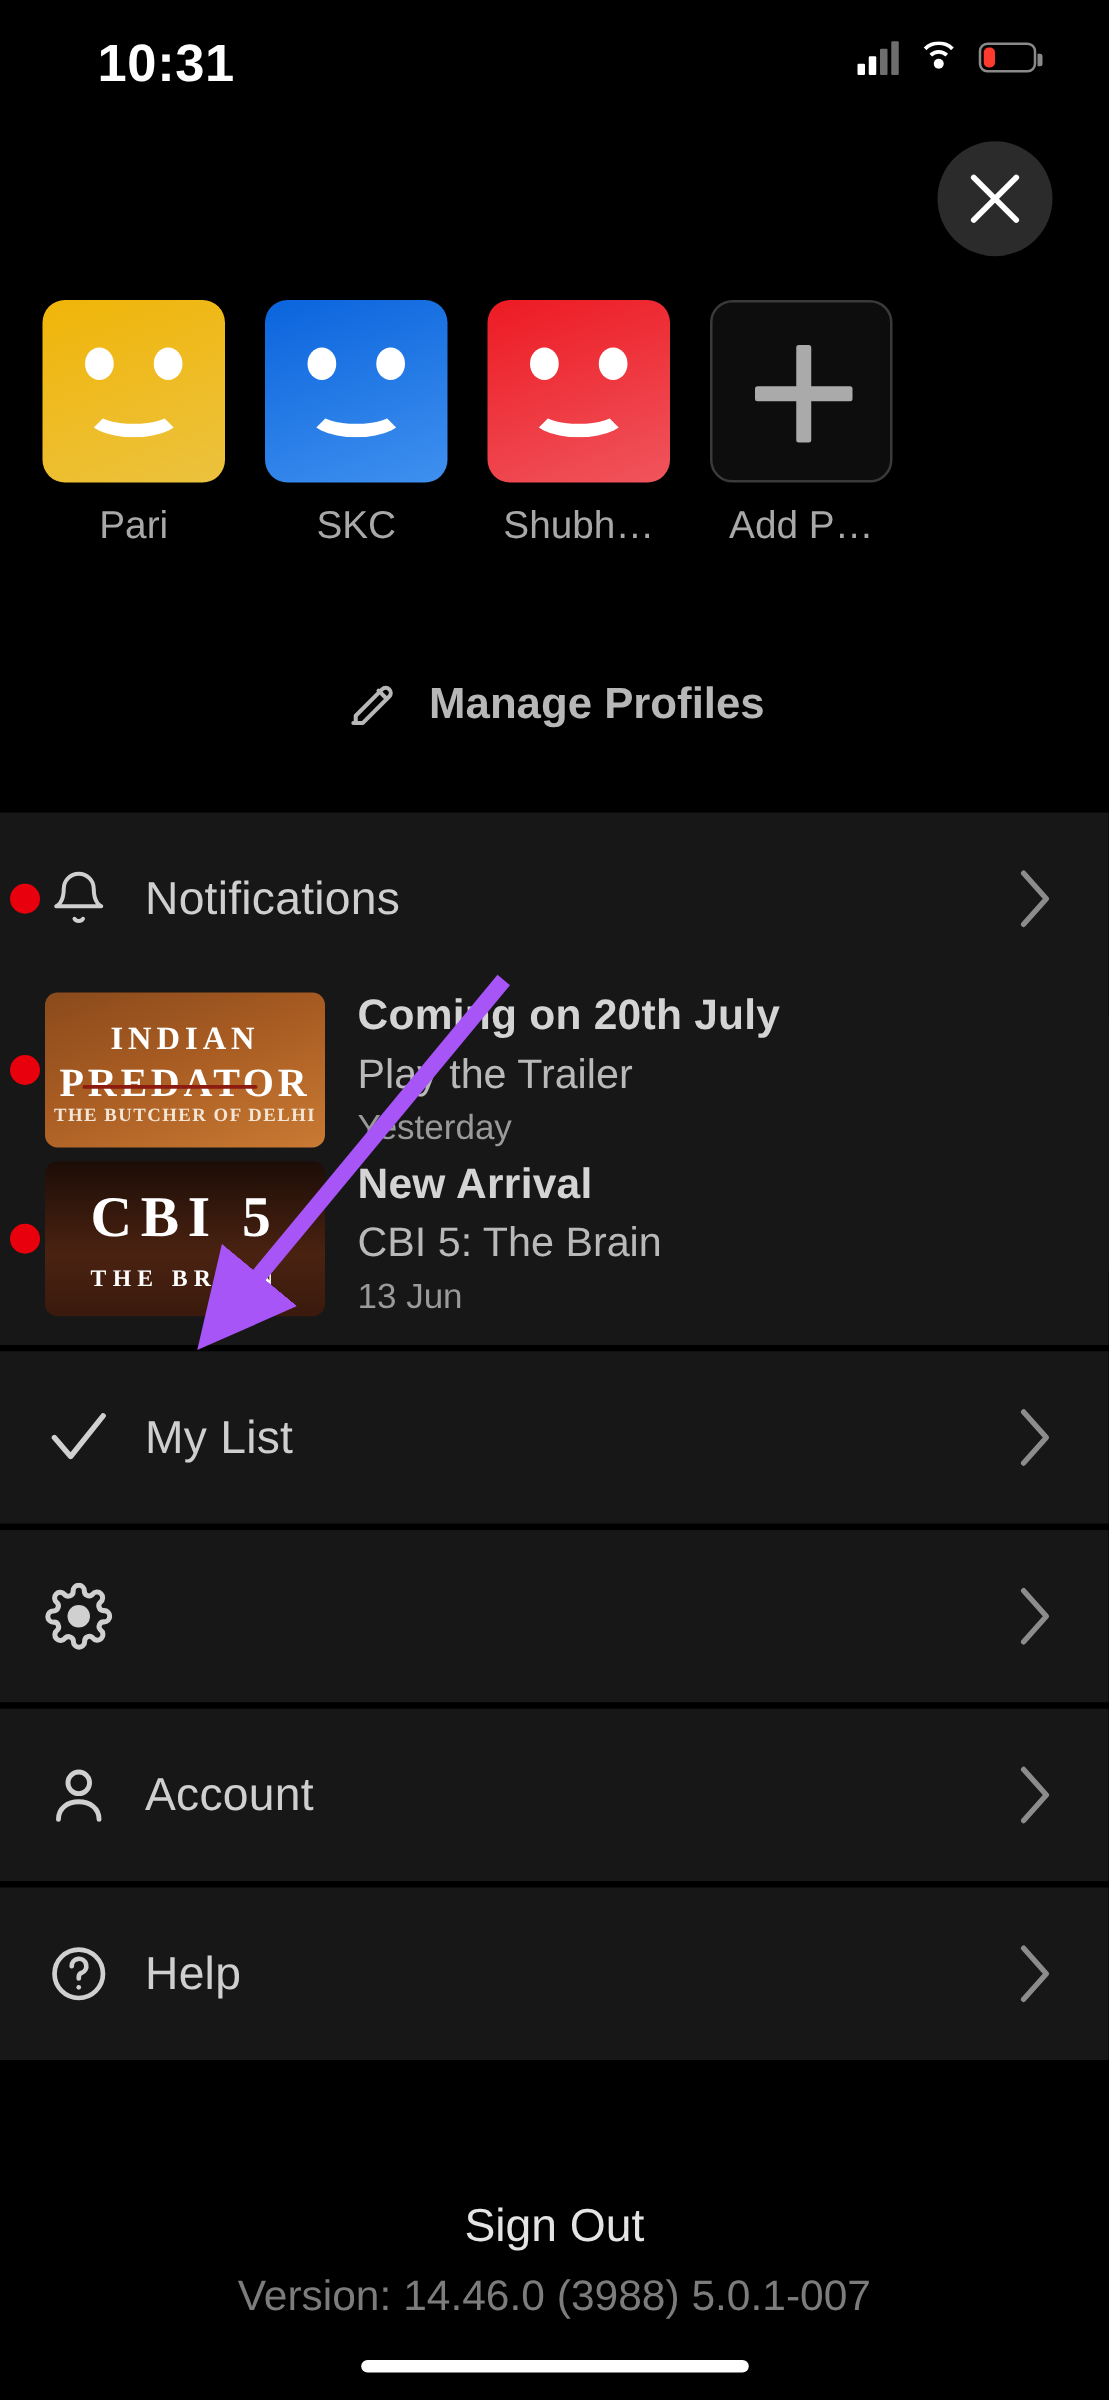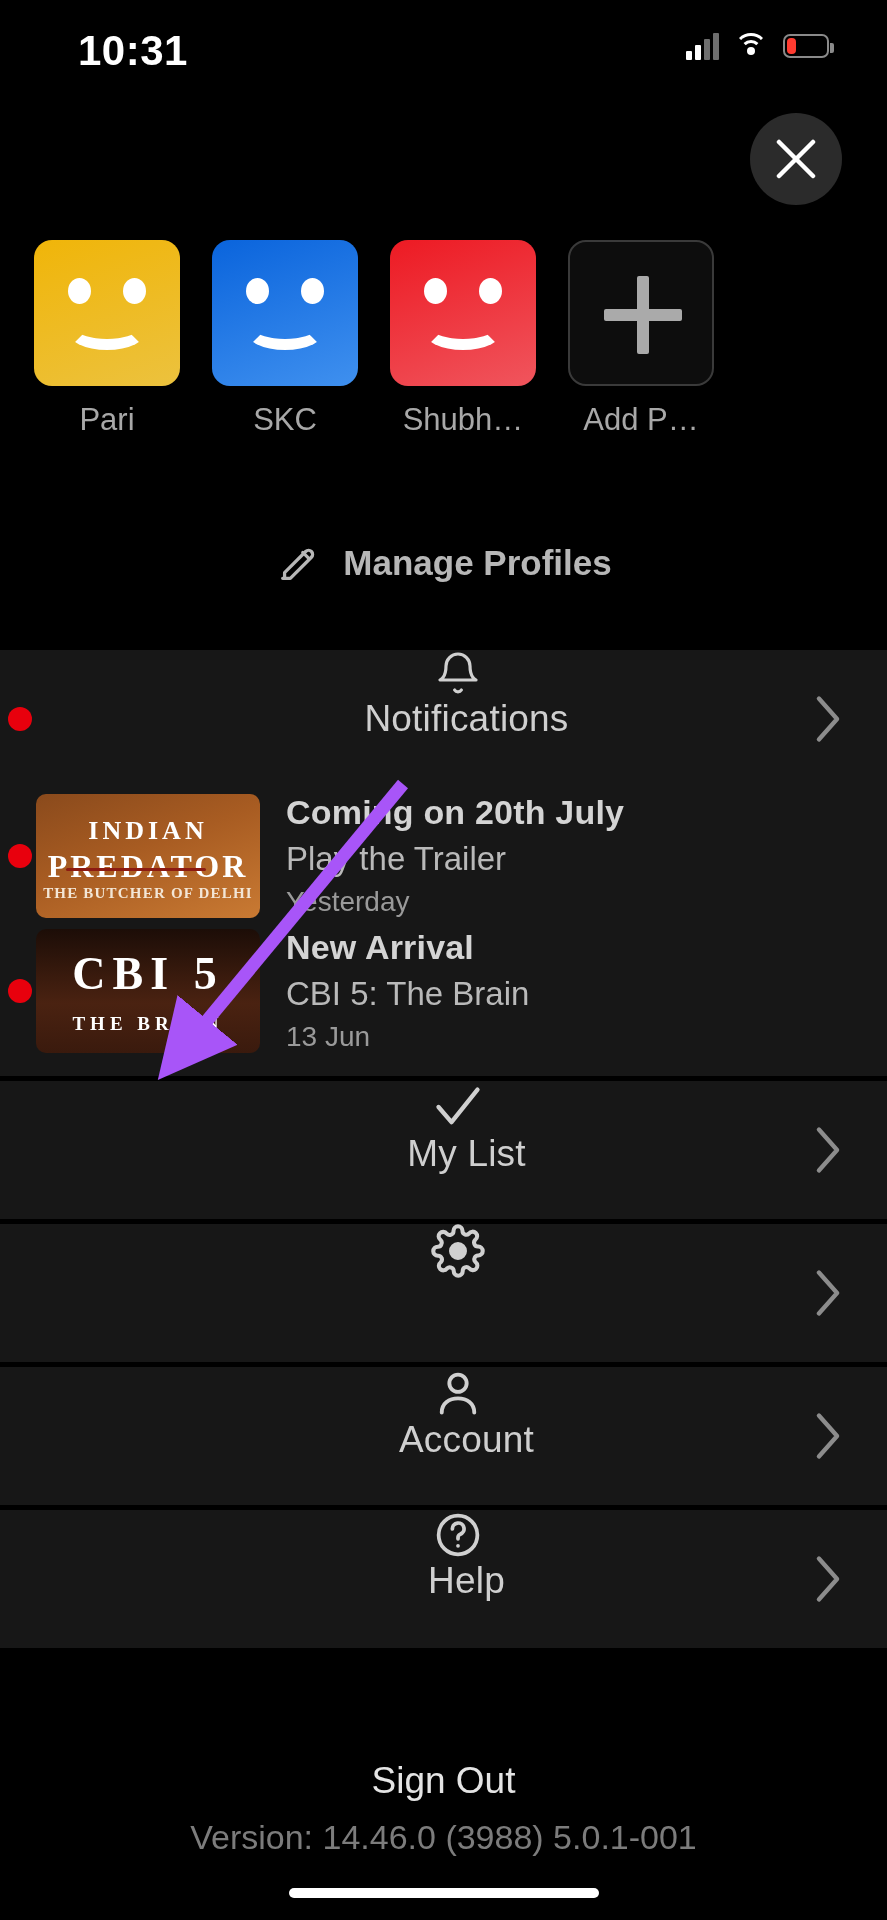--- a/index.html
+++ b/index.html
@@ -92,21 +92,21 @@
     display:flex; align-items:center; justify-content:center; gap:22px;
     cursor:pointer;
   }
   .manage .label { font-size:35px; font-weight:700; color:#b7b7b7; }
 
   
   .panel { position:absolute; top:650px; left:0; width:887px; }
   .group { background:#171717; }
   .divider { height:5px; background:#000; }
 
-  .row { height:138px; display:flex; align-items:center; position:relative; cursor:pointer; padding-left:28px;flex-direction:column; }
+  .row { height:138px; display:flex; align-items:center; position:relative; cursor:pointer; padding-left:28px; }
   .row .ico { width:70px; display:flex; align-items:center; justify-content:center; }
   .row .label { font-size:37px; color:#cfcfcf; margin-left:18px; letter-spacing:0.2px; }
   .chev { position:absolute; right:44px; top:50%; transform:translateY(-50%); }
   .dot { position:absolute; left:8px; top:50%; transform:translateY(-50%); width:24px; height:24px; border-radius:50%; background:#e8000d; }
 
   
   .notif-item { display:flex; align-items:center; position:relative; padding:6px 0 6px 36px; height:135px; cursor:pointer; }
   .thumb { width:224px; height:124px; border-radius:10px; overflow:hidden; position:relative; flex:0 0 auto; }
   .thumb-ip { background:linear-gradient(160deg,#8a4a1c 0%,#a85c22 45%,#c97a33 100%); }
   .ip-l1 { position:absolute; left:0; right:0; top:22px; text-align:center; color:#fff; font-family:"Liberation Serif", serif; font-size:26px; letter-spacing:4px; font-weight:700;}
@@ -327,21 +327,21 @@
         <svg class="chev" width="30" height="50" viewBox="0 0 12 22" fill="none" stroke="#8c8c8c" stroke-width="1.9" stroke-linecap="round" stroke-linejoin="round">
           <polyline points="2,2 10,11 2,20"></polyline>
         </svg>
       </div>
     </div>
 
   </div>
 
   <div class="footer">
     <div class="signout">Sign Out</div>
-    <div class="version">Version: 14.46.0 (3988) 5.0.1-001</div>
+    <div class="version">Version: 14.46.0 (3988) 5.0.1-007</div>
   </div>
 
   <div class="home-ind"></div>
 
   <svg class="annot" viewBox="0 0 887 1920">
     <defs>
       <marker id="ah" markerWidth="6" markerHeight="6" refX="2.6" refY="3" orient="auto">
         <path d="M0,0 L6,3 L0,6 z" fill="#a855f8"></path>
       </marker>
     </defs>

